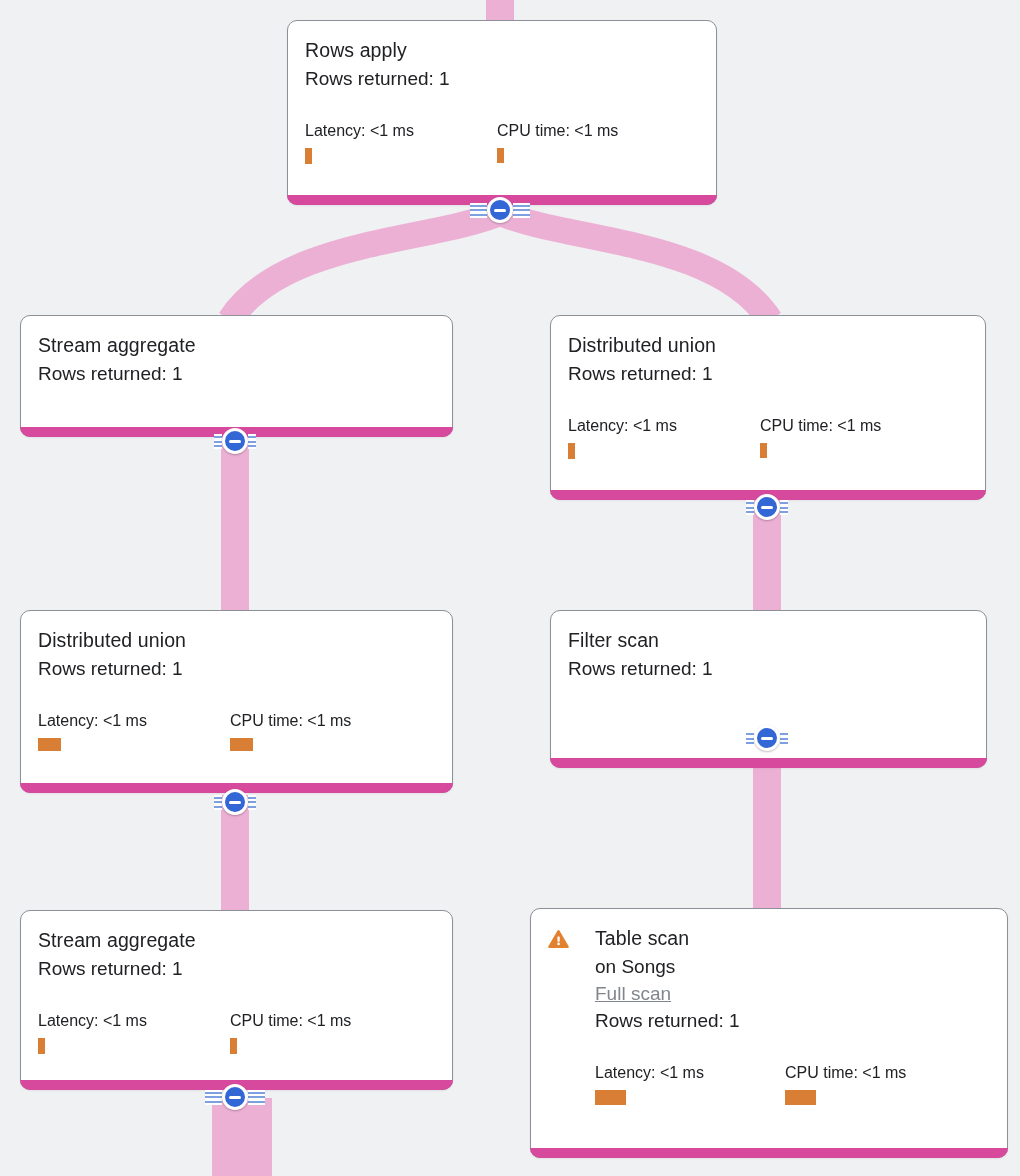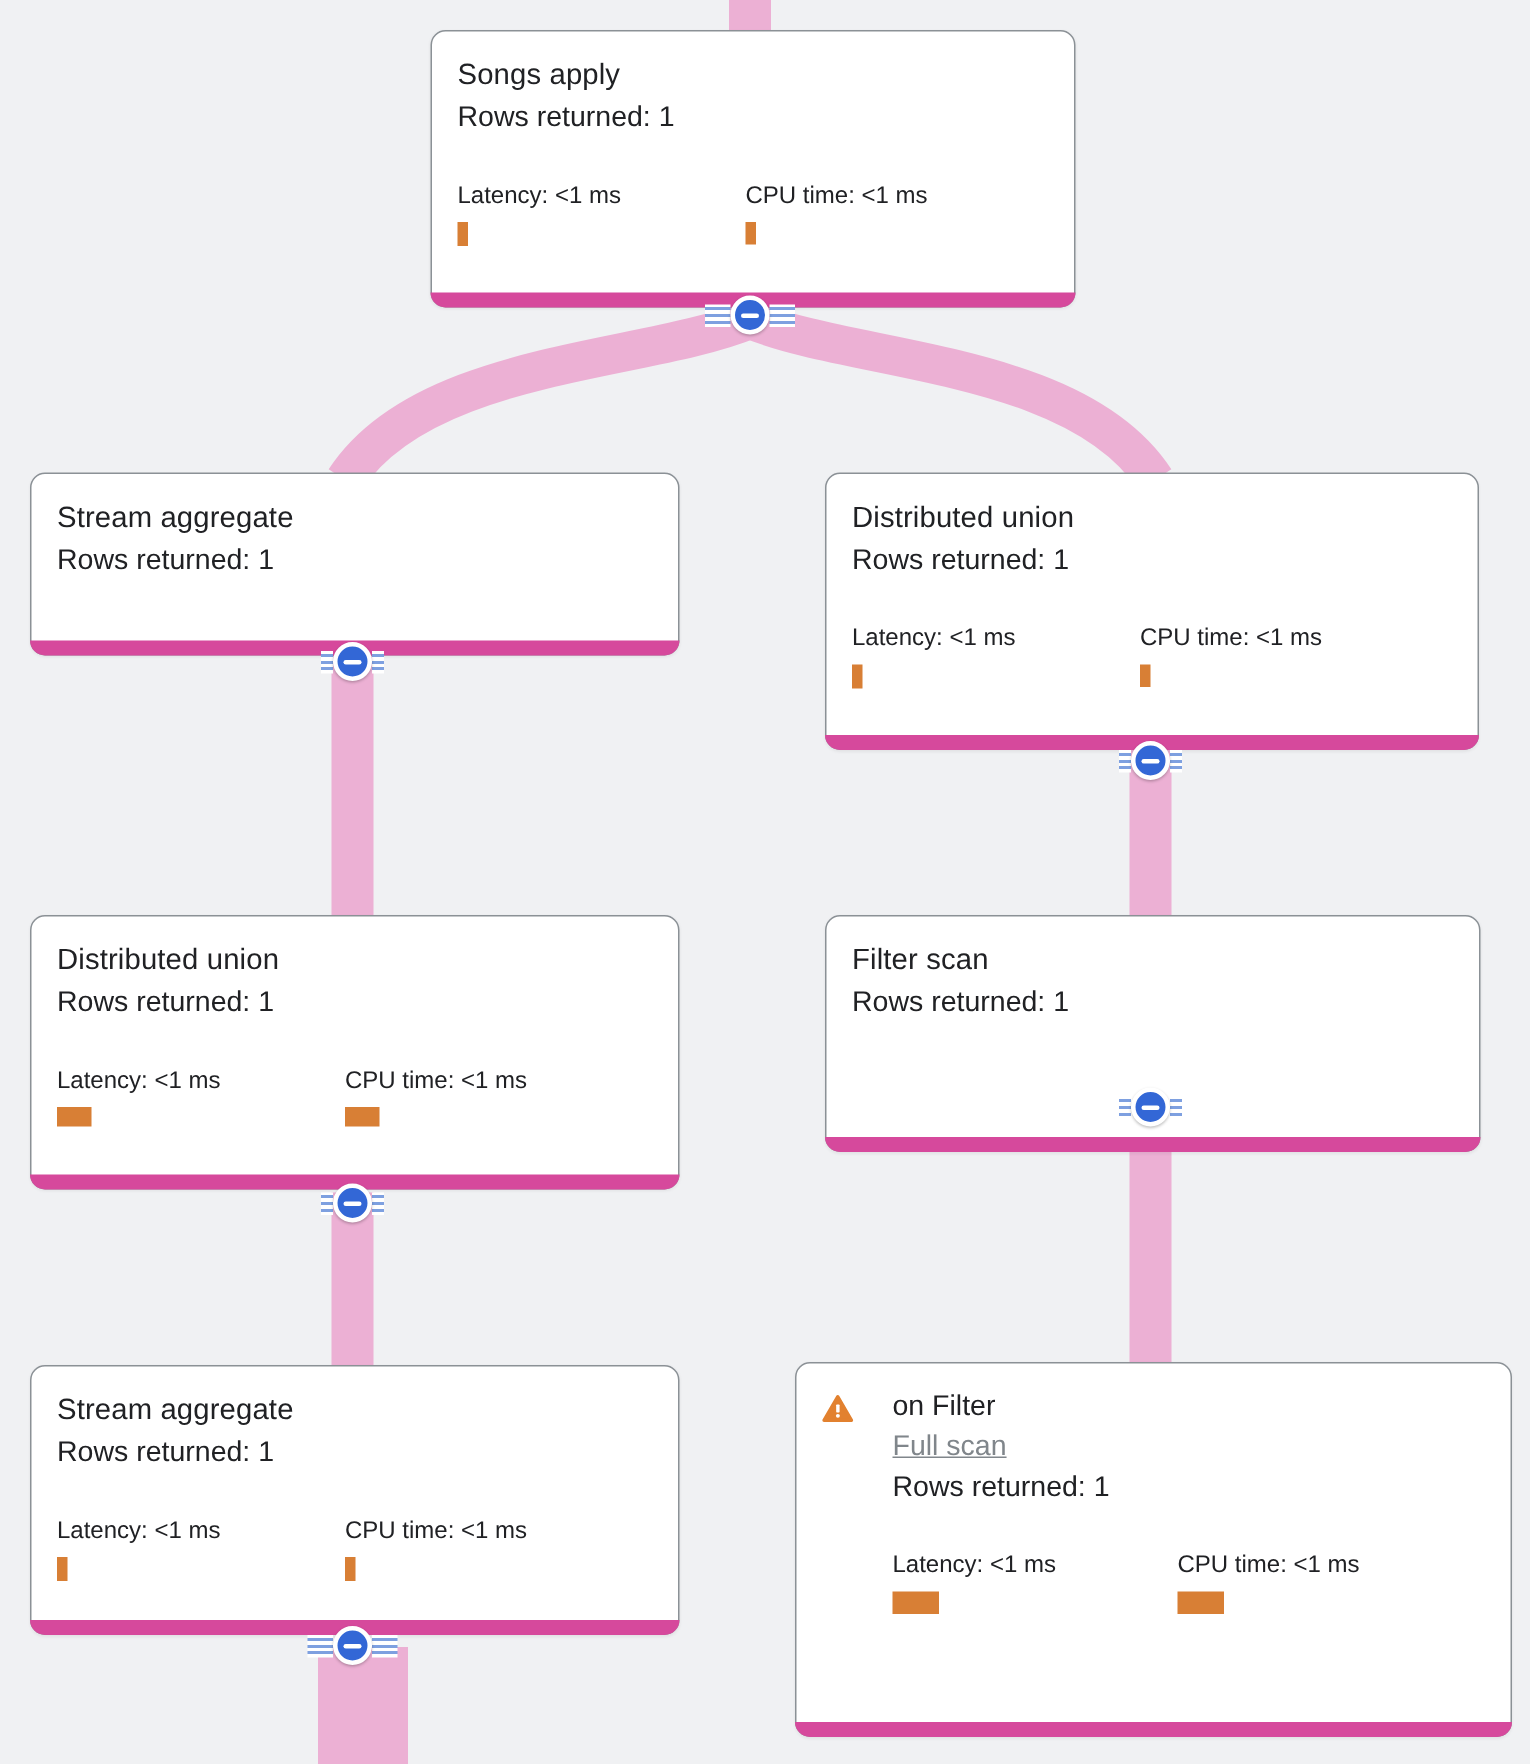--- a/index.html
+++ b/index.html
@@ -75,21 +75,21 @@
     <path d="M500,213 C570,242 718,240 770,320" stroke-width="26"></path>
     <rect x="221" y="430" width="28" height="182"></rect>
     <rect x="753" y="495" width="28" height="117"></rect>
     <rect x="221" y="795" width="28" height="117"></rect>
     <rect x="753" y="730" width="28" height="180"></rect>
     <rect x="212" y="1098" width="60" height="78"></rect>
   </svg>
 
   <div class="card" style="left:287px;top:20px;width:430px;height:185px;">
     <div class="card-body">
-      <div class="title">Songs apply</div>
+      <div class="title">Rows apply</div>
       <div class="line">Rows returned: 1</div>
       <div class="metrics">
         <div class="metric">
           <div class="mlabel">Latency: &lt;1 ms</div>
           <div class="bar" style="width:7px;height:16px;"></div>
         </div>
         <div class="metric">
           <div class="mlabel">CPU time: &lt;1 ms</div>
           <div class="bar" style="width:7px;height:15px;"></div>
         </div>
@@ -171,21 +171,22 @@
   <div class="card" style="left:530px;top:908px;width:478px;height:250px;">
     <div class="card-body flexbody">
       <div class="warn-wrap">
         <svg width="21" height="20" viewBox="0 0 24 22">
           <path d="M12 2 L22.5 20 H1.5 Z" fill="var(--warn)" stroke="var(--warn)" stroke-width="2.5" stroke-linejoin="round"></path>
           <rect x="10.8" y="8" width="2.6" height="6" rx="0.6" fill="#fff"></rect>
           <circle cx="12.1" cy="16.6" r="1.5" fill="#fff"></circle>
         </svg>
       </div>
       <div class="ts-content">
-        <div class="line">on Filter</div>
+        <div class="title">Table scan</div>
+        <div class="line">on Songs</div>
         <div class="line muted">Full scan</div>
         <div class="line">Rows returned: 1</div>
         <div class="metrics">
           <div class="metric">
             <div class="mlabel">Latency: &lt;1 ms</div>
             <div class="bar" style="width:31px;height:15px;"></div>
           </div>
           <div class="metric">
             <div class="mlabel">CPU time: &lt;1 ms</div>
             <div class="bar" style="width:31px;height:15px;"></div>

